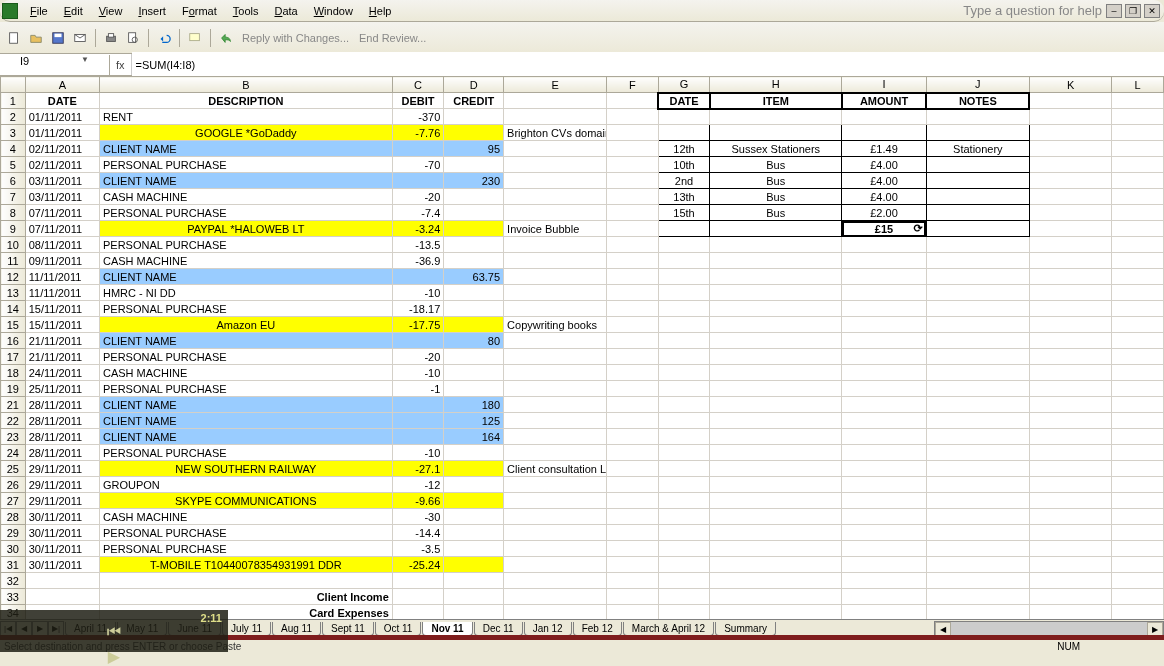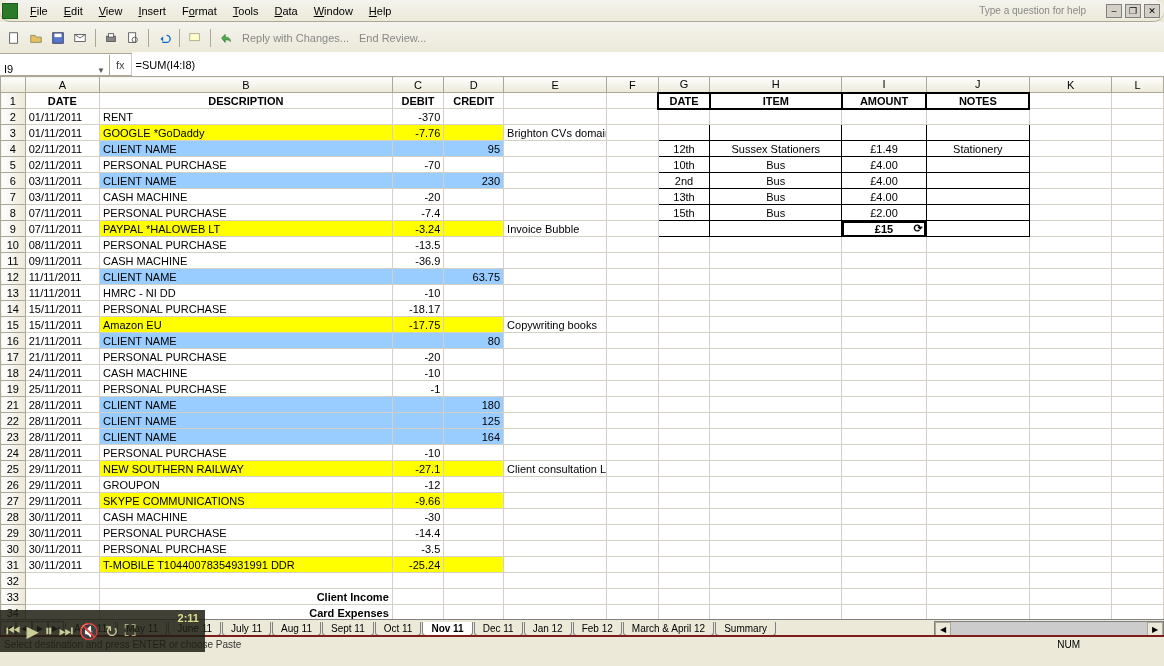--- a/index.html
+++ b/index.html
@@ -3,52 +3,52 @@
 <meta charset="utf-8">
 <style>
 * { margin: 0; padding: 0; box-sizing: border-box; font-family: Tahoma, Arial, sans-serif; }
 body { background: #ece9d8; width: 1164px; height: 666px; overflow: hidden; font-size: 11px; }
 
 
 .menubar { height: 22px; background: linear-gradient(#f4f3ee,#ece9d8); display: flex; align-items: center; padding: 0 2px; border-bottom: 1px solid #aca899; border-radius: 10px; }
 .menubar .app-icon { width: 16px; height: 16px; background: #2a7a2a; margin-right: 4px; border: 1px solid #1a5a1a; display:inline-block; }
 .menubar span.mi { padding: 2px 8px; cursor: default; }
 .menubar span.mi u { text-decoration: underline; }
-.menubar .helpbox { margin-left: auto; color: #888; font-size: 10px; margin-right: 20px; }
+.menubar .helpbox { margin-left: auto; color: #888; font-size: 13px; margin-right: 4px; }
 .menubar .window-ctl { display: flex; gap: 3px; margin-right: 2px; }
 .menubar .window-ctl div { width: 16px; height: 14px; background: #d4d0c8; border: 1px solid #808080; text-align: center; line-height: 12px; font-size: 9px; cursor: pointer; }
 
 
 .toolbar { height: 32px; background: linear-gradient(#f4f3ee,#ece9d8); display: flex; align-items: center; padding: 0 4px; border-bottom: 1px solid #aca899; gap: 2px; }
 .toolbar .tb-btn { width: 20px; height: 20px; display: flex; align-items: center; justify-content: center; cursor: pointer; border: 1px solid transparent; }
 .toolbar .sep { width: 1px; height: 18px; background: #aca899; margin: 0 3px; }
 .toolbar .tb-text { color: #888; font-size: 11px; margin: 0 4px; }
 
 
 .formulabar { height: 22px; background: #fff; display: flex; align-items: center; border-bottom: 1px solid #aca899; }
-.namebox { width: 110px; height: 20px; border-right: 1px solid #aca899; padding: 0 4px; display: flex; align-items: flex-end; justify-content: space-between; font-size: 11px; }
+.namebox { width: 110px; height: 20px; border-right: 1px solid #aca899; padding: 0 20px; display: flex; align-items: flex-start; justify-content: space-between; font-size: 11px; }
 .namebox .dd { font-size: 8px; color: #555; }
 .fx { padding: 0 6px; color: #444; border-right: 1px solid #ccc; height: 100%; display: flex; align-items: center; }
 .formula-input { flex: 1; height: 26px; border: none; padding: 0 4px; font-size: 11px; outline: none; }
 
 
 .grid-wrap { position: relative; background: #fff; height: 570px; overflow: hidden; }
 table.grid { border-collapse: collapse; table-layout: fixed; width: 100%; }
 table.grid td, table.grid th { border: 1px solid #d4d0c8; height: 16px; padding: 0 3px; font-size: 11px; white-space: nowrap; overflow: hidden; }
 table.grid th { background: linear-gradient(#fefefe,#ece9d8); font-weight: normal; text-align: center; border: 1px solid #aca899; cursor: pointer; }
 .rowhdr { background: linear-gradient(to right,#fefefe,#ece9d8); text-align: center; width: 24px; border: 1px solid #aca899 !important; cursor: pointer; }
 .corner { background: #ece9d8; width: 24px; border: 1px solid #aca899; }
 
 
 .cA { width: 72px; } .cB { width: 284px; } .cC { width: 50px; } .cD { width: 58px; }
 .cE { width: 100px; } .cF { width: 50px; } .cG { width: 50px; } .cH { width: 128px; }
 .cI { width: 82px; } .cJ { width: 100px; } .cK { width: 80px; } .cL { width: 50px; }
 
 
-.hl-yellow { background: #ffff00; }
+.hl-yellow { background: #ffff00; text-align: center; }
 .hl-blue { background: #99ccff; }
 .bold { font-weight: bold; }
 .center { text-align: center; }
 .right { text-align: right; }
 
 
 td.ex-border { border: 1px solid #000 !important; }
 td.ex-thick { border: 2px solid #000 !important; }
 
 
@@ -56,26 +56,26 @@
 .tabnav { display: flex; }
 .tabnav div { width: 16px; height: 16px; border: 1px solid #808080; text-align: center; line-height: 14px; cursor: pointer; background: #ece9d8; font-size: 8px; }
 .sheet-tab { padding: 1px 8px; background: #fff; border: 1px solid #808080; border-top: none; margin-left: 1px; cursor: pointer; border-radius: 0 0 4px 4px; }
 .sheet-tab.active { background: #fff; font-weight: bold; }
 .sheet-tab.inactive { background: #ece9d8; }
 .hscroll { margin-left: auto; width: 230px; height: 16px; background: #ece9d8; border: 1px solid #808080; display: flex; }
 .hscroll .arr { width: 16px; text-align: center; background: #ece9d8; border: 1px solid #aca899; cursor: pointer; font-size: 8px; line-height: 14px; }
 .hscroll .thumb { flex: 1; background: #ccc; }
 
 
-.statusbar { position: absolute; bottom: 14px; left: 0; height: 17px; width: 100%; background: #ece9d8; border-top: 2px solid #7f1d1d; display: flex; align-items: center; font-size: 10px; padding: 0 4px; }
+.statusbar { position: absolute; bottom: 14px; left: 0; height: 17px; width: 100%; background: #ece9d8; border-top: 5px solid #7f1d1d; display: flex; align-items: center; font-size: 10px; padding: 0 4px; }
 .statusbar .msg { color: #333; }
 .statusbar .num { margin-left: auto; margin-right: 80px; }
 
 
-.media-overlay { position: absolute; bottom: 14px; left: 0; width: 205px; height: 42px; background: rgba(30,30,20,0.85); display: flex; align-items: center; gap: 6px; padding: 13px 6px; z-index: 10; }
+.media-overlay { position: absolute; bottom: 14px; left: 0; width: 228px; height: 42px; background: rgba(30,30,20,0.85); display: flex; align-items: center; gap: 6px; padding: 13px 6px; z-index: 10; flex-direction: column; }
 .media-overlay .btn { color: #cc9; font-size: 16px; cursor: pointer; }
 .media-overlay .time { color: #dd8; font-size: 11px; position: absolute; top: 2px; right: 6px; font-weight: bold; }
 
 
 .active-cell { outline: 2px solid #000; outline-offset: -2px; position: relative; }
 .cursor-cross { position: absolute; right: 3px; top: 1px; font-size: 11px; color: #000; pointer-events: none; }
 
 svg.ico { width: 14px; height: 14px; }
 </style>
 </head>

